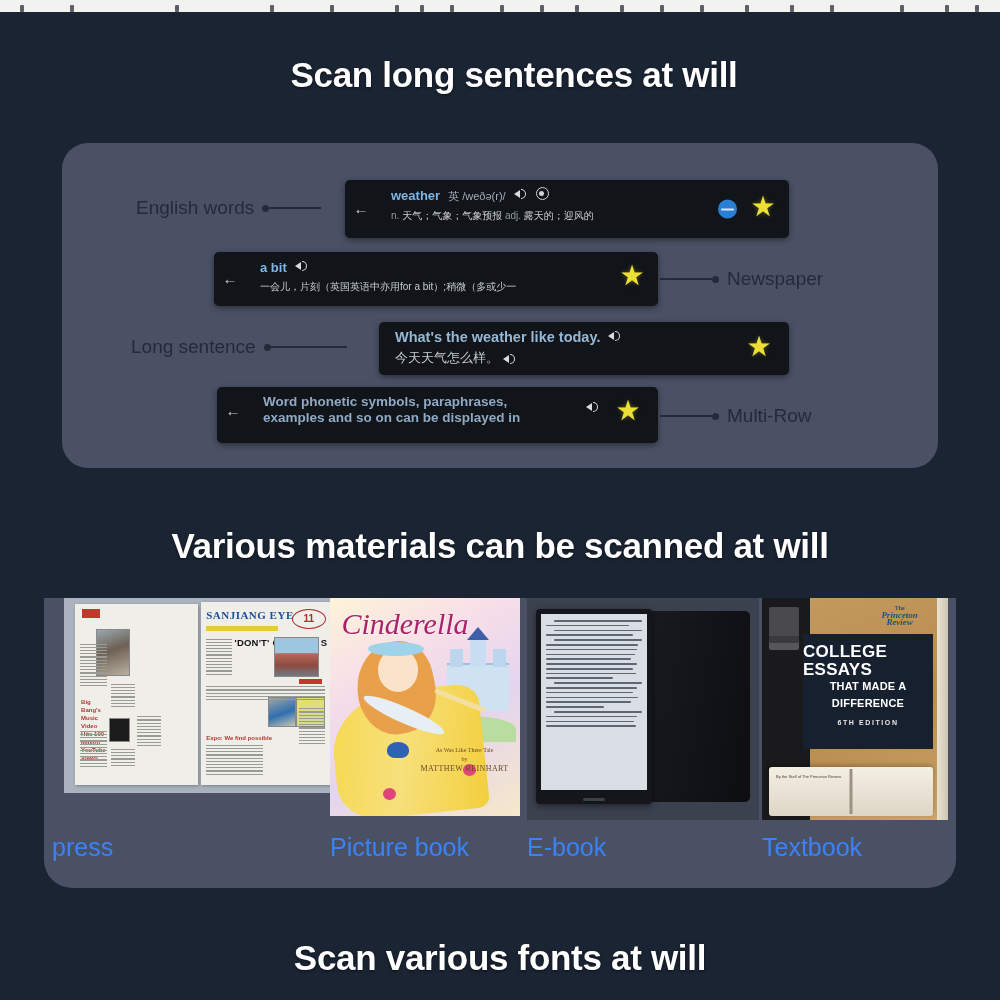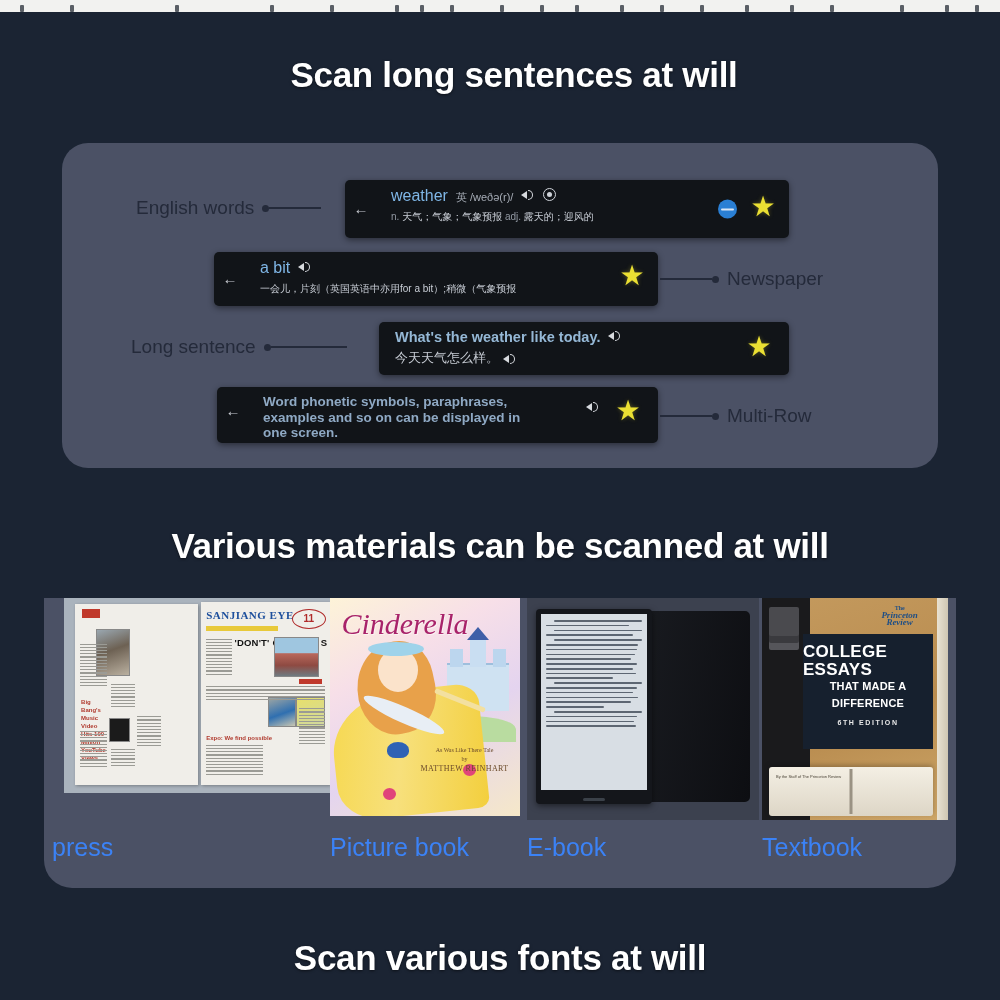--- a/index.html
+++ b/index.html
@@ -87,22 +87,22 @@
   .card-body {
     margin-left: 36px;
   }
 
   .row-1 {
     display: flex; align-items: baseline; gap: 8px;
     white-space: nowrap;
   }
   .headword {
     color: #7fb6e6;
-    font-size: 16px;
-    font-weight: normal;
+    font-size: 13px;
+    font-weight: bold;
   }
   .phonetic {
     color: #a7adb7;
     font-size: 11px;
   }
   .sentence-en {
     color: #95b8d6;
     font-size: 14.5px;
     font-weight: bold;
   }
@@ -535,21 +535,21 @@
   </div>
 
   <div class="dict-card" id="card-2">
     <div class="card-inner">
       <span class="back-arrow">←</span>
       <div class="card-body">
         <div class="row-1">
           <span class="headword">a bit</span>
           <span class="icon-speaker"></span>
         </div>
-        <div class="definition">一会儿，片刻（英国英语中亦用for a bit）;稍微（气象预报</div>
+        <div class="definition">一会儿，片刻（英国英语中亦用for a bit）;稍微（多或少一</div>
       </div>
       <span class="icon-star">★</span>
     </div>
   </div>
 
   <div class="dict-card" id="card-3">
     <div class="card-inner">
       <div class="card-body" style="margin-left:6px;">
         <div class="row-1">
           <span class="sentence-en">What's the weather like today.</span>
@@ -563,21 +563,20 @@
       <span class="icon-star">★</span>
     </div>
   </div>
 
   <div class="dict-card" id="card-4">
     <div class="card-inner">
       <span class="back-arrow">←</span>
       <div class="card-body multi-line">
         <div>Word phonetic symbols, paraphrases,</div>
         <div>examples and so on can be displayed in</div>
-        <div>one screen.</div>
       </div>
       <span class="icon-speaker card-speaker-right"></span>
       <span class="icon-star">★</span>
     </div>
   </div>
 
   <div class="callout left" id="callout-english">
     <span class="label">English words</span>
     <span class="dot"></span>
     <span class="line"></span>

